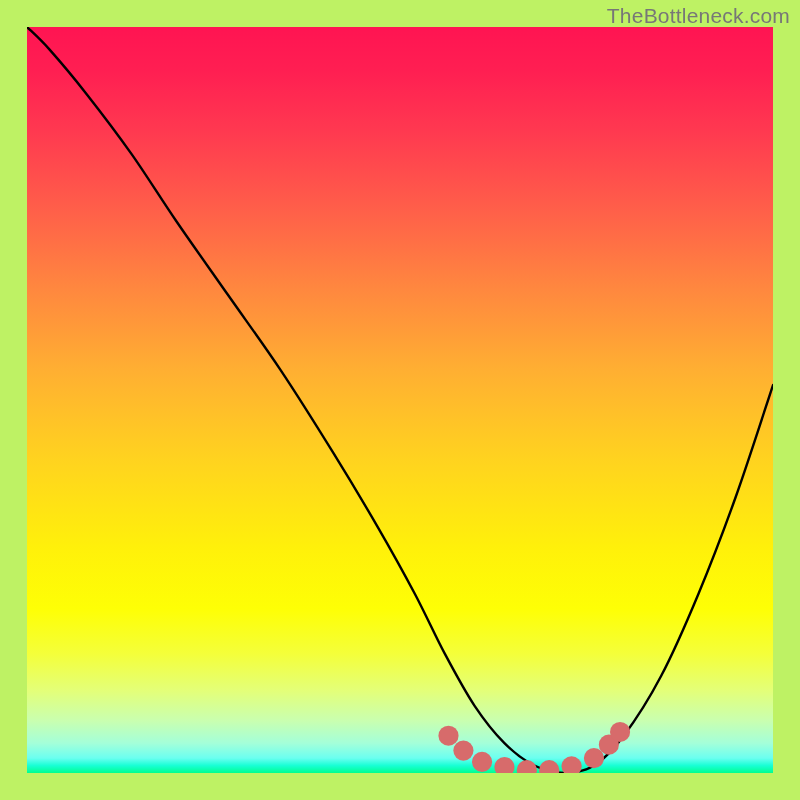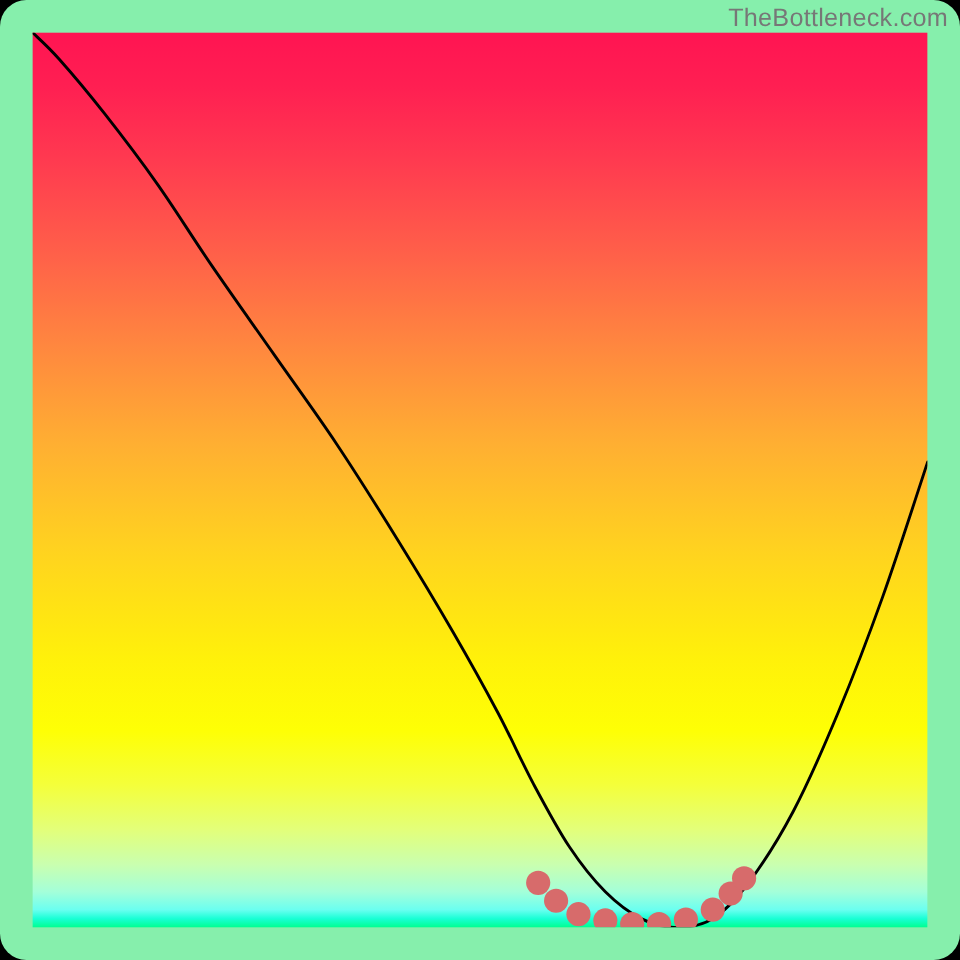--- a/index.html
+++ b/index.html
@@ -10,22 +10,21 @@
     background: #000;
     overflow: hidden;
     font-family: Arial, Helvetica, sans-serif;
   }
   .frame {
     position: absolute;
     left: 0;
     top: 0;
     width: 800px;
     height: 800px;
-    background: #86efac;
-    border-radius: 22px;
+    background: #bef264;
   }
   .plot-area {
     position: absolute;
     left: 27px;
     top: 27px;
     width: 746px;
     height: 746px;
     overflow: hidden;
   }
   .gradient {

